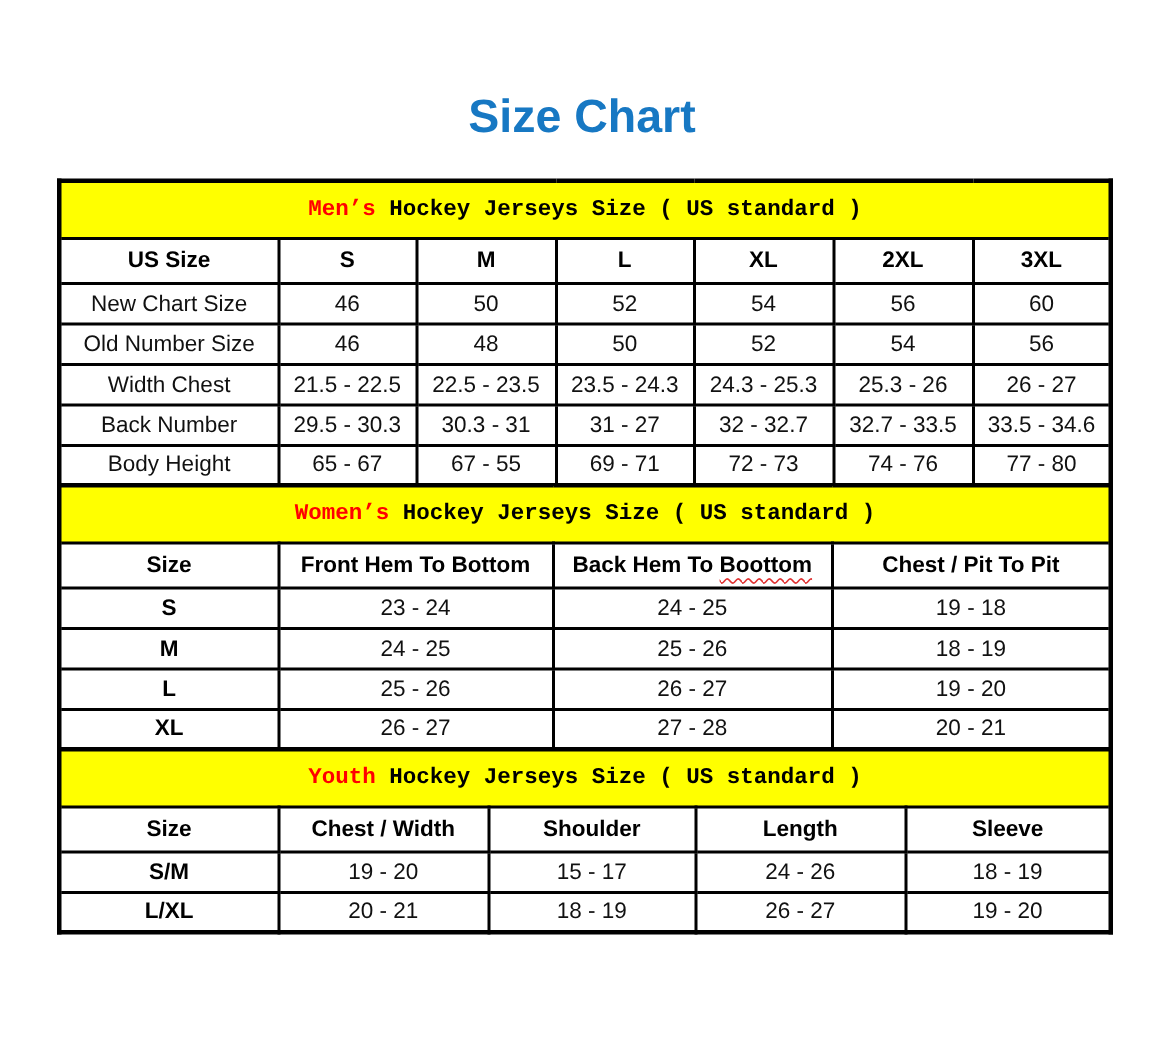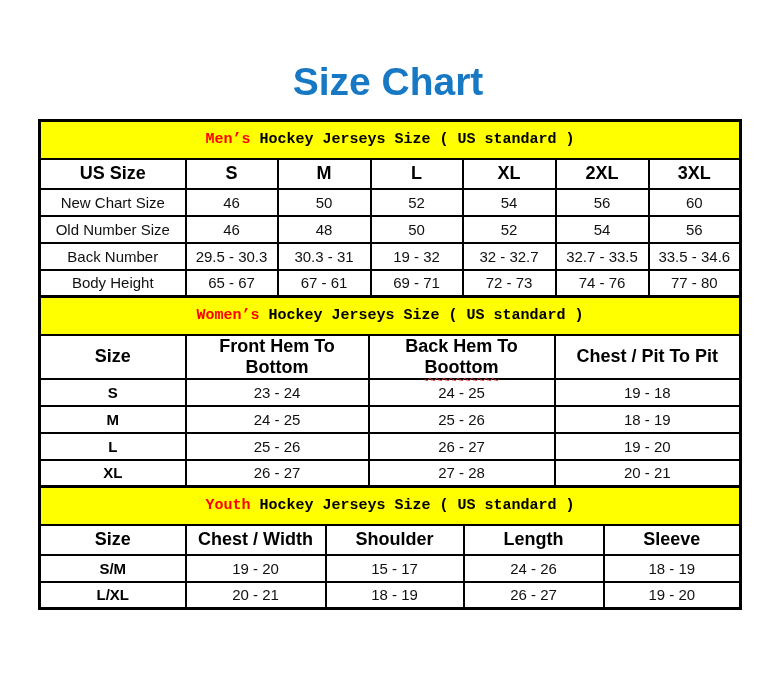--- a/index.html
+++ b/index.html
@@ -14,21 +14,21 @@
     background: #ffffff;
     font-family: "Liberation Sans", "DejaVu Sans", sans-serif;
     color: #1a1a1a;
     overflow: hidden;
   }
   .page { width: 776px; height: 692px; position: relative; }
   .page-title {
     position: absolute;
     left: 38px; width: 700px; top: 60px;
     text-align: center;
-    font-size: 39px;
+    font-size: 31px;
     font-weight: bold;
     color: var(--title_blue);
     letter-spacing: 0px;
   }
   .tables {
     position: absolute;
     left: 38px; top: 119px; width: 701px;
   }
   table.size-table {
     border-collapse: collapse;
@@ -50,21 +50,21 @@
     font-size: 17px;
     font-weight: bold;
     color: #000;
     font-family: Liberation Mono, monospace;
   }
   .banner .red { color: var(--accent_red); }
   .head-row th {
     height: 30px;
     font-weight: bold;
     color: #000;
-    font-size: 18px;
+    font-size: 15px;
   }
   .data-row th, .data-row td { height: 27px; font-weight: normal; color: #111; }
   .data-row th.rlabel-bold { font-weight: bold; color: #000; }
   .wavy {
     text-decoration: underline;
     text-decoration-style: wavy;
     text-decoration-color: #e03030;
     text-decoration-thickness: 1px;
     text-underline-offset: 4px;
   }
@@ -116,32 +116,41 @@
       <tr class="data-row">
         <th>Old Number Size</th>
         <td>46</td>
         <td>48</td>
         <td>50</td>
         <td>52</td>
         <td>54</td>
         <td>56</td>
       </tr>
       <tr class="data-row">
+        <th>Width Chest</th>
+        <td>21.5 - 22.5</td>
+        <td>22.5 - 23.5</td>
+        <td>23.5 - 24.3</td>
+        <td>24.3 - 25.3</td>
+        <td>25.3 - 26</td>
+        <td>26 - 27</td>
+      </tr>
+      <tr class="data-row">
         <th>Back Number</th>
         <td>29.5 - 30.3</td>
         <td>30.3 - 31</td>
-        <td>19 - 32</td>
+        <td>31 - 27</td>
         <td>32 - 32.7</td>
         <td>32.7 - 33.5</td>
         <td>33.5 - 34.6</td>
       </tr>
       <tr class="data-row">
         <th>Body Height</th>
         <td>65 - 67</td>
-        <td>67 - 61</td>
+        <td>67 - 55</td>
         <td>69 - 71</td>
         <td>72 - 73</td>
         <td>74 - 76</td>
         <td>77 - 80</td>
       </tr>
     </tbody>
       </table>
 
     <table class="size-table womens">
       <colgroup>

